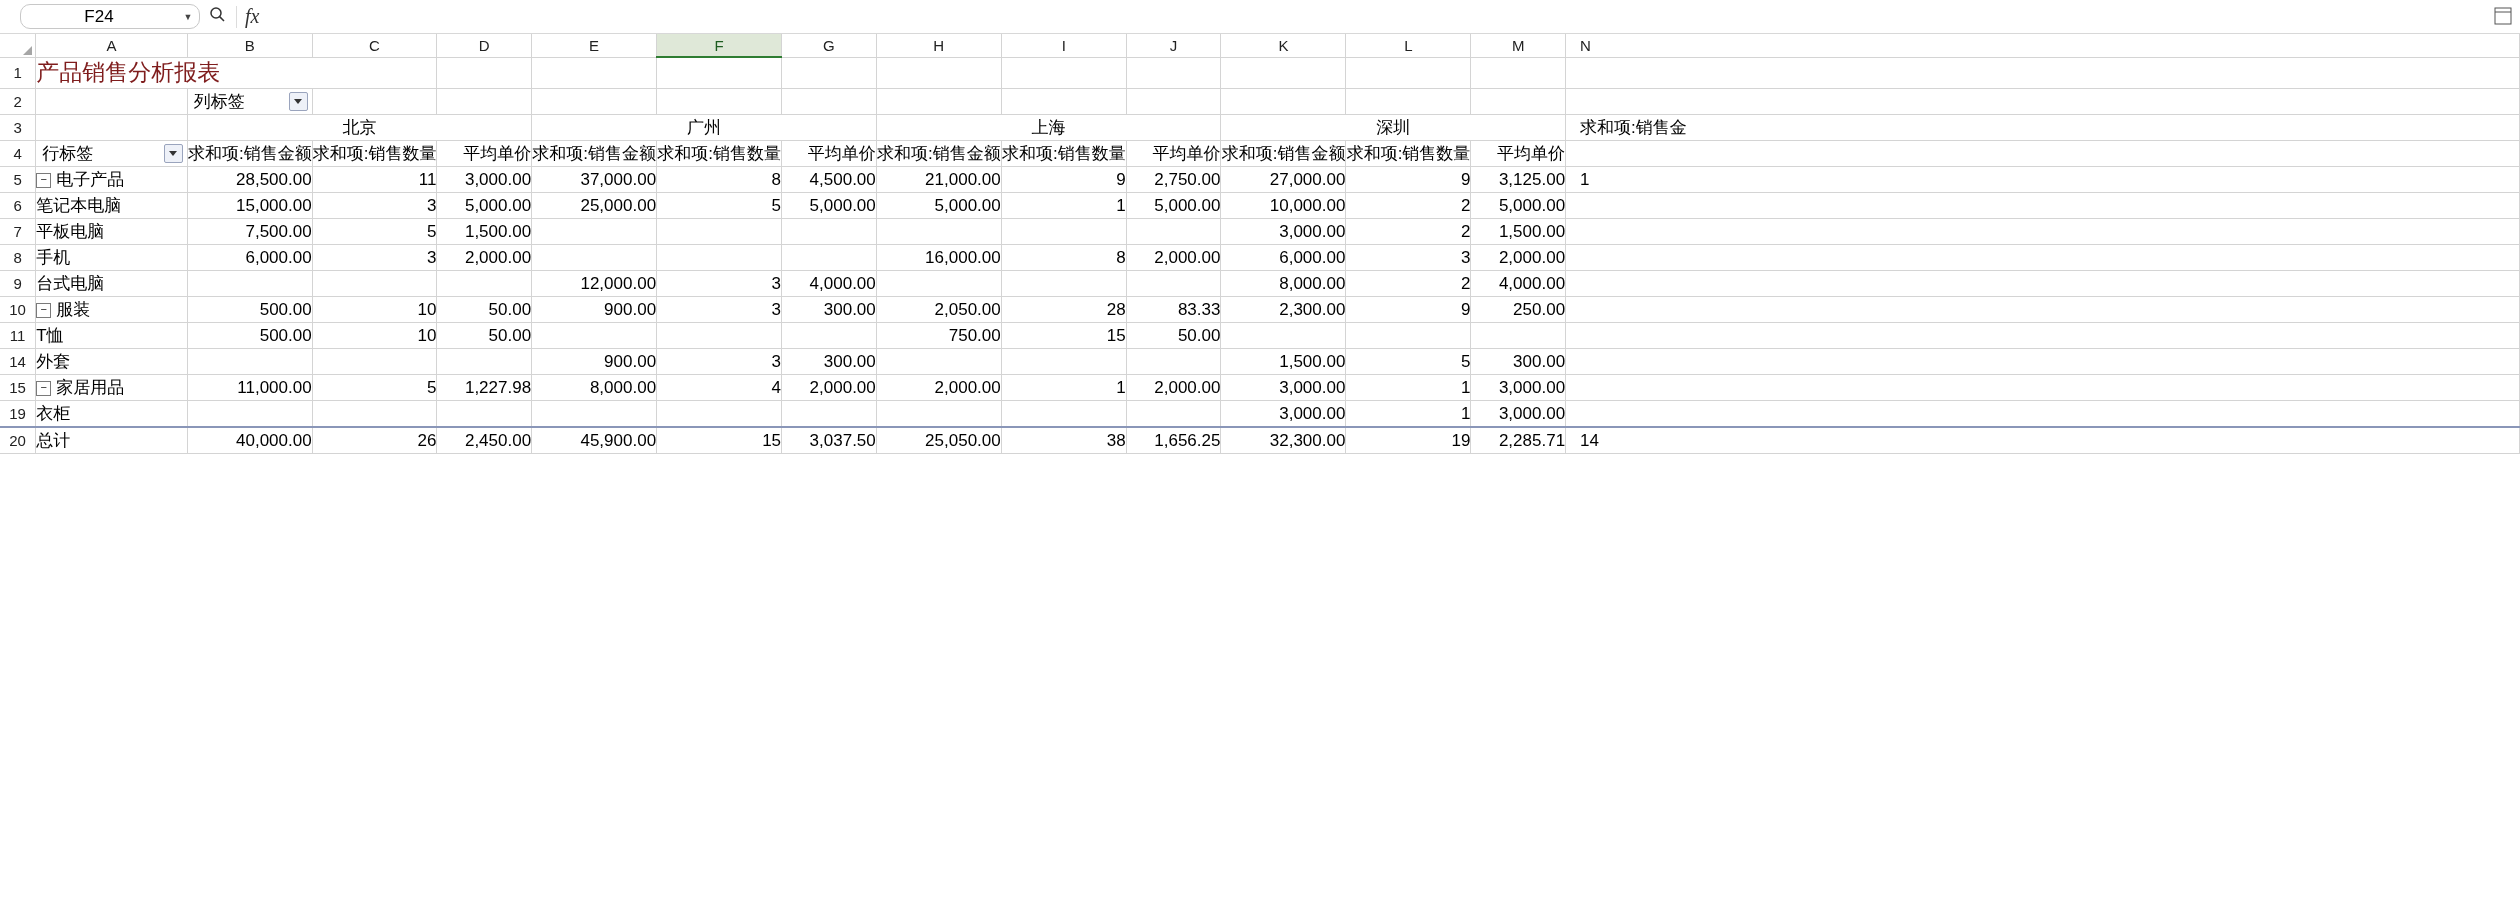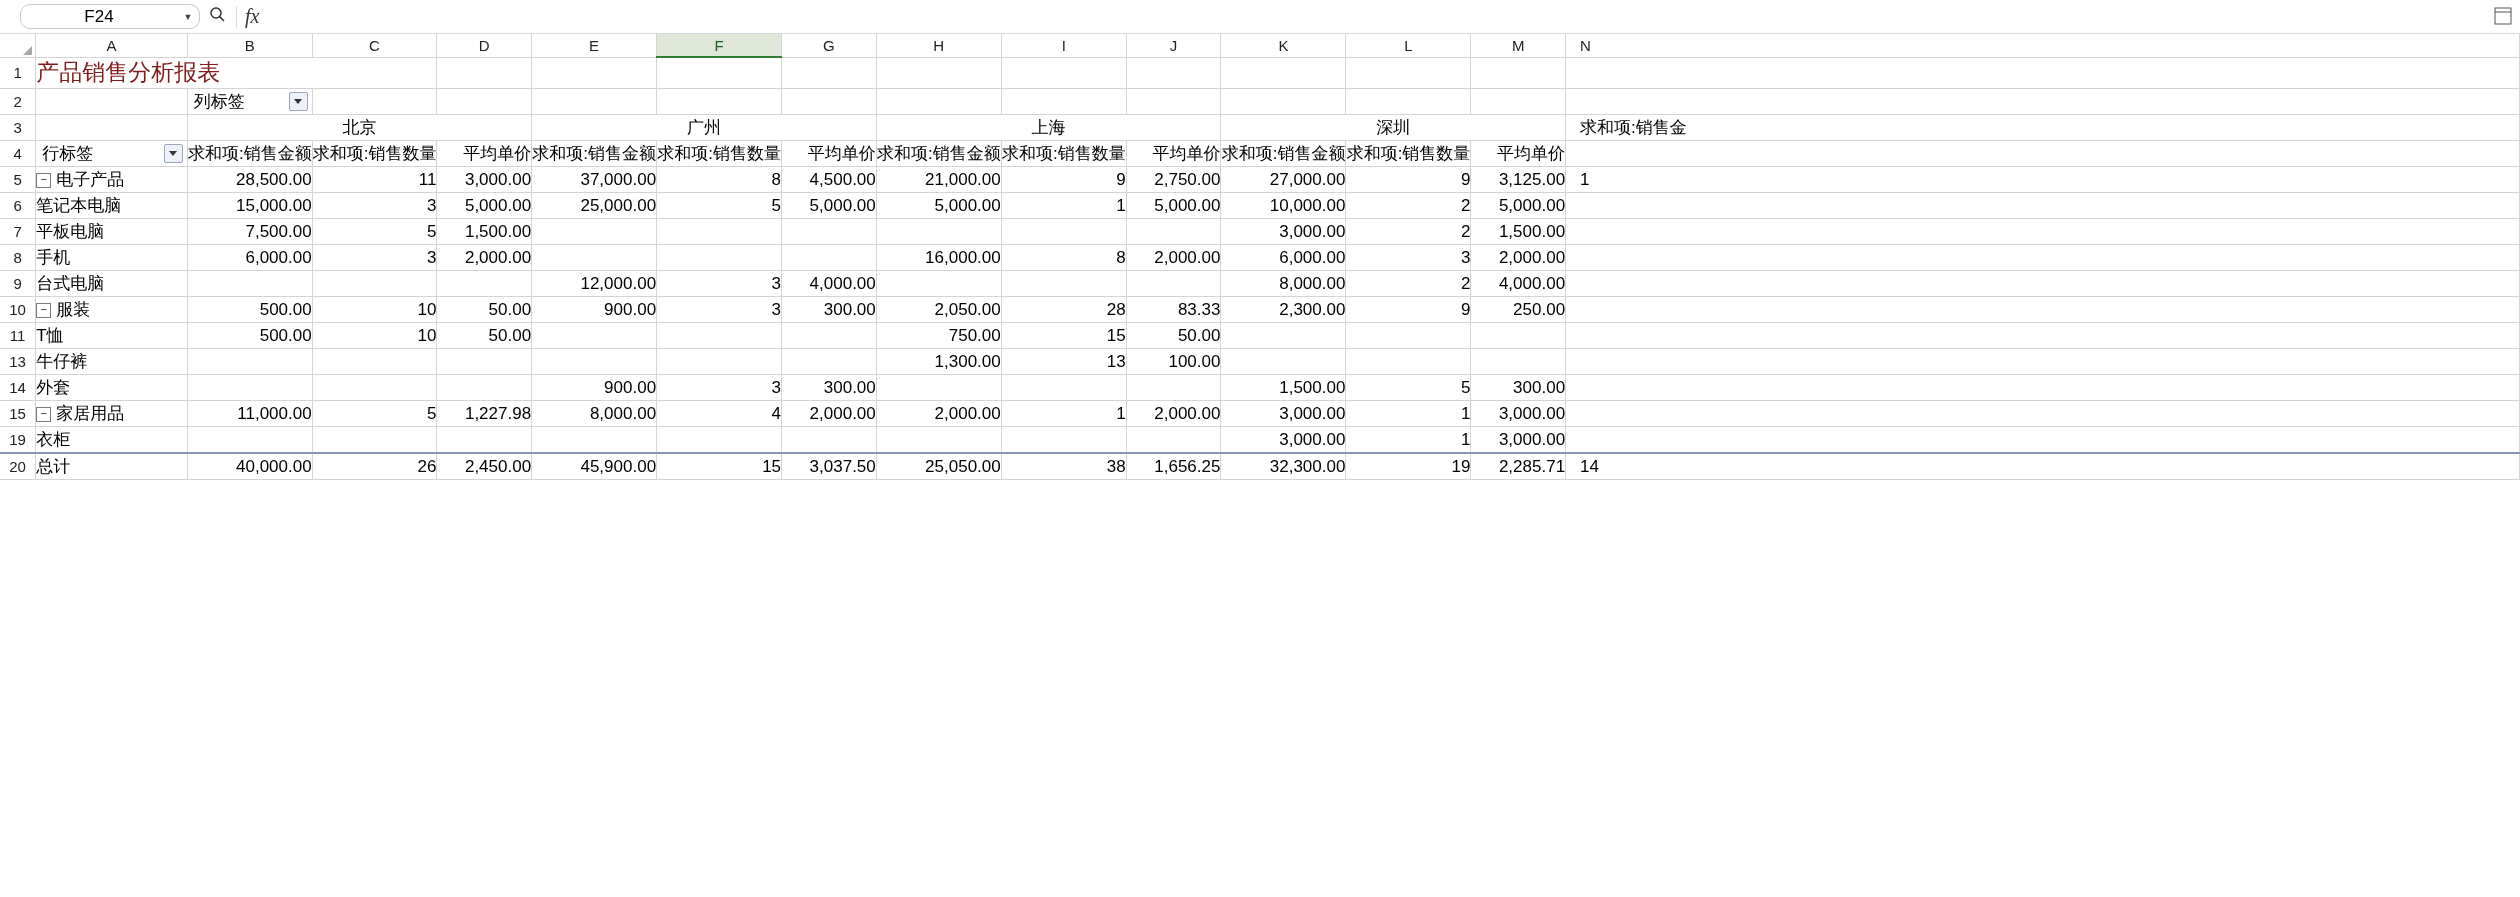--- a/index.html
+++ b/index.html
@@ -477,37 +477,20 @@
           <td class="c num white"></td>
           <td class="c num pv">750.00</td>
           <td class="c num pv">15</td>
           <td class="c num pv">50.00</td>
           <td class="c num white"></td>
           <td class="c num white"></td>
           <td class="c num white"></td>
           <td class="c white" style="text-align: left; padding-left: 14px;"></td>
         </tr>
         <tr>
-          <td class="rowhead">13</td>
-          <td class="c pv lft indent1">牛仔裤</td>
-          <td class="c num white"></td>
-          <td class="c num white"></td>
-          <td class="c num white"></td>
-          <td class="c num white"></td>
-          <td class="c num white"></td>
-          <td class="c num white"></td>
-          <td class="c num pv">1,300.00</td>
-          <td class="c num pv">13</td>
-          <td class="c num pv">100.00</td>
-          <td class="c num white"></td>
-          <td class="c num white"></td>
-          <td class="c num white"></td>
-          <td class="c white" style="text-align: left; padding-left: 14px;"></td>
-        </tr>
-        <tr>
           <td class="rowhead">14</td>
           <td class="c pv lft indent1">外套</td>
           <td class="c num white"></td>
           <td class="c num white"></td>
           <td class="c num white"></td>
           <td class="c num pv">900.00</td>
           <td class="c num pv">3</td>
           <td class="c num pv">300.00</td>
           <td class="c num white"></td>
           <td class="c num white"></td>

